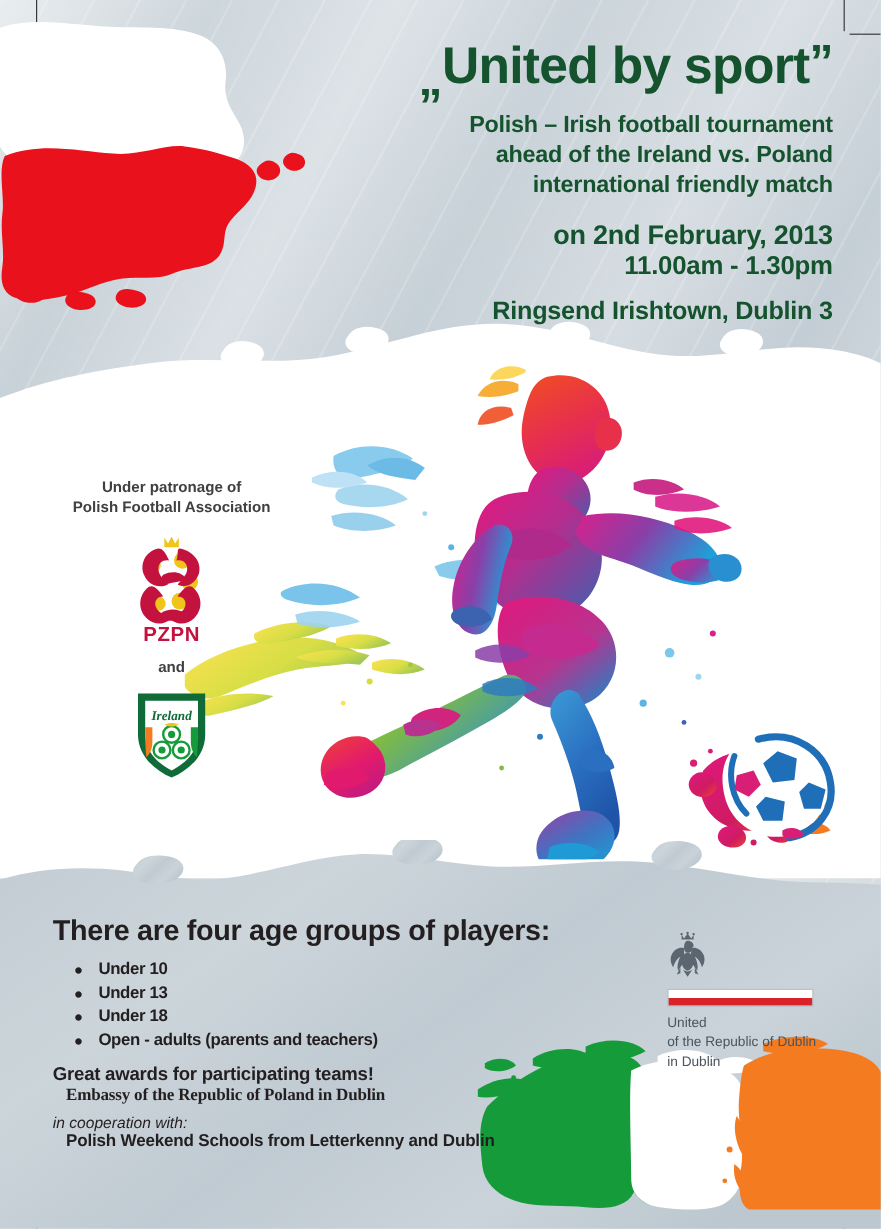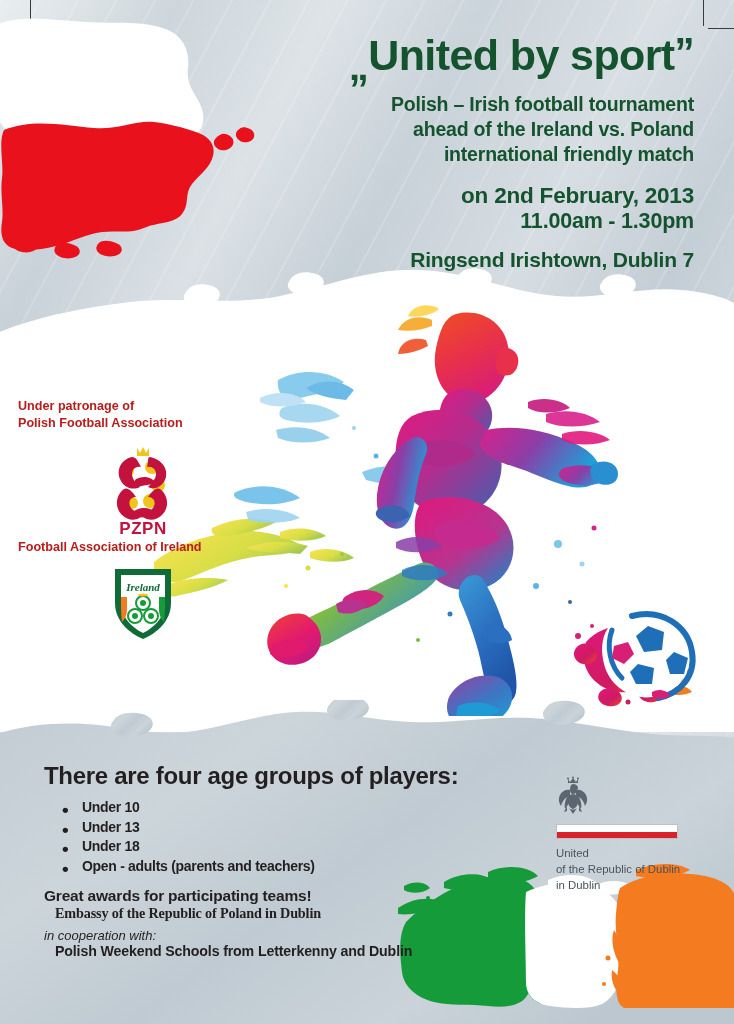--- a/index.html
+++ b/index.html
@@ -116,21 +116,22 @@
     letter-spacing: -0.2px;
     margin-top: 14px;
   }
 
   
   .patronage {
     position: absolute;
     left: 18px;
     top: 398px;
     width: 250px;
-    color: #b91c1c;
+    text-align: center;
+    color: #404040;
   }
   .patronage-lead {
     font-size: 12.6px;
     font-weight: 700;
     line-height: 1.38;
   }
   .pzpn-logo { width: 74px; height: 92px; margin: 12px auto 0; }
   .pzpn-logo svg { display:block; width:100%; height:100%; }
   .and-word { font-size: 12.6px; font-weight: 700; margin-top: 12px; }
   .fai-lead { font-size: 12.6px; font-weight: 700; margin-top: 3px; }
@@ -519,21 +520,21 @@
 
   <div class="header-block">
     <div class="poster-title"><span class="q-open">„</span><span>United by sport</span><span class="q-close">”</span></div>
     <div class="subtitle">
       <div>Polish – Irish football tournament</div>
       <div>ahead of the Ireland vs. Poland</div>
       <div>international friendly match</div>
     </div>
     <div class="date-line">on 2nd  February, 2013</div>
     <div class="time-line">11.00am - 1.30pm</div>
-    <div class="venue-line">Ringsend Irishtown, Dublin 7</div>
+    <div class="venue-line">Ringsend Irishtown, Dublin 3</div>
   </div>
 
   <div class="patronage">
     <div class="patronage-lead">
       <div>Under patronage of</div>
       <div>Polish Football Association</div>
     </div>
 
     <div class="pzpn-logo">
       <svg viewBox="0 0 74 92" xmlns="http://www.w3.org/2000/svg">
@@ -559,21 +560,21 @@
 
         <path fill="#c4123f" d="M54,44 C62,50 64,62 56,70 C49,77 38,76 34,68
           C40,68 46,66 48,61 C50,56 47,52 42,52 C46,46 50,42 54,44 Z"></path>
 
         <path fill="#c4123f" d="M28,66 C34,62 42,62 48,66 C44,72 36,74 30,71 C26,69 25,68 28,66 Z"></path>
 
         <text x="37" y="89" text-anchor="middle" font-family="Liberation Sans, sans-serif" font-size="17" font-weight="700" fill="#c4123f" letter-spacing="0.5">PZPN</text>
       </svg>
     </div>
 
-    <div class="fai-lead">Football Association of Ireland</div>
+    <div class="and-word">and</div>
 
     <div class="fai-logo">
       <svg viewBox="0 0 68 78" xmlns="http://www.w3.org/2000/svg">
 
         <path fill="#0f6b38" d="M6,6 L62,6 L62,40 C62,58 48,70 34,76 C20,70 6,58 6,40 Z"></path>
 
         <path fill="#ffffff" d="M12,12 L56,12 L56,40 C56,55 44,65 34,70 C24,65 12,55 12,40 Z"></path>
 
         <path fill="#f47b20" d="M12,34 L18,34 L18,46 C18,52 16,56 13,59 C12,52 12,42 12,34 Z"></path>
 

